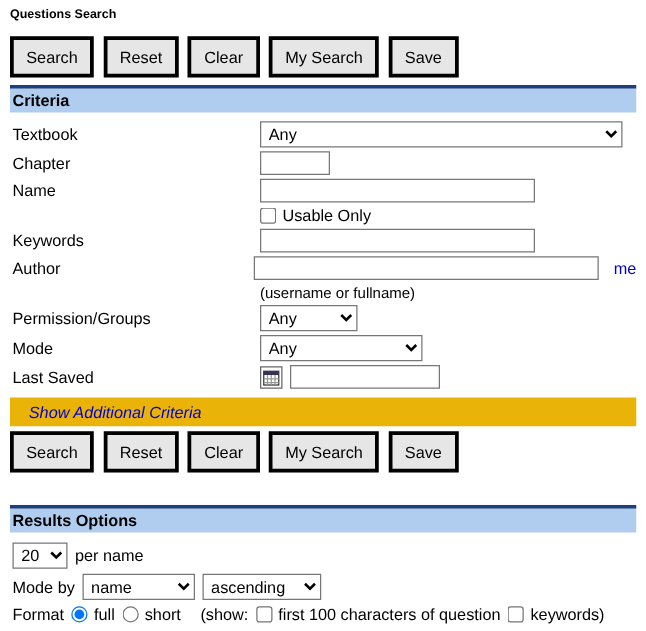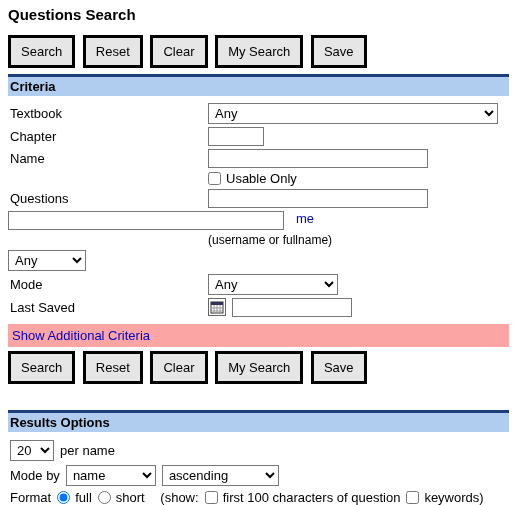--- a/index.html
+++ b/index.html
@@ -6,21 +6,21 @@
   body {
     font-family: Arial, Helvetica, sans-serif;
     font-size: 13px;
     margin: 0;
     padding: 4px 8px;
     width: 517px;
     color: #000;
   }
   h3 {
     margin: 2px 0 12px 0;
-    font-size: 15px;
+    font-size: 10px;
     font-weight: bold;
   }
   .toolbar {
     margin: 4px 0 6px 0;
   }
   button.btn {
     background: #e6e6e6;
     border: 3px solid #000000;
     padding: 6px 10px;
     font-family: inherit;
@@ -48,20 +48,21 @@
     align-items: center;
     margin: 3px 0;
   }
   .row .label {
     width: 200px;
     padding-left: 2px;
   }
   .row .field {
     flex: 1;
     display: flex;
+    align-items: center;
     gap: 6px;
   }
   select, input[type="text"] {
     font-family: inherit;
     font-size: 13px;
     border: 1px solid #777;
     padding: 1px 2px;
     background: #fff;
   }
   .sel-wide { width: 290px; }
@@ -86,39 +87,40 @@
   .hint {
     font-size: 12px;
     color: #000;
   }
   .me-link {
     color: #0000cc;
     cursor: pointer;
     margin-left: 6px;
   }
   .show-more-bar {
-    background: #fca5a5;
-    padding: 4px 4px;
+    background: #eab308;
+    padding: 4px 15px;
+    font-style: italic;
   }
   .show-more-bar a {
     color: #0000cc;
     text-decoration: none;
     cursor: pointer;
   }
   .gap { height: 20px; }
   .results-body { padding: 4px 2px; }
   .results-row {
     display: flex;
     align-items: center;
     gap: 6px;
     margin: 4px 0;
   }
   .sel-perpage { width: 44px; }
   .sel-sortby { width: 90px; }
-  .sel-sortdir { width: 117px; }
+  .sel-sortdir { width: 95px; }
   .inline { display: inline-flex; align-items: center; gap: 3px; }
   input[type="checkbox"], input[type="radio"] { margin: 0 2px 0 0; }
 </style>
 </head>
 <body>
 
 <h3>Questions Search</h3>
 
 <div class="toolbar">
   <button class="btn">Search</button>
@@ -161,40 +163,42 @@
     <div class="field">
       <label class="inline">
         <input type="checkbox" style="">
         <span>Usable Only</span>
       </label>
       &nbsp;&nbsp;
     </div>
   </div>
 
   <div class="row">
-    <div class="label">Questions</div>
+    <div class="label">Keywords</div>
     <div class="field">
       <input type="text" class="inp-med" value="" style="">
     </div>
   </div>
 
   <div class="row">
+    <div class="label">Author</div>
     <div class="field">
       <input type="text" class="inp-large" value="" style="">
       <span class="me-link">me</span>
     </div>
   </div>
   <div class="row">
     <div class="label"></div>
     <div class="field">
       <span class="hint">(username or fullname)</span>
     </div>
   </div>
 
   <div class="row">
+    <div class="label">Permission/Groups</div>
     <div class="field">
       <select class="sel-small">
         <option>Any</option>
       </select>
     </div>
   </div>
 
   <div class="row">
     <div class="label">Mode</div>
     <div class="field">

